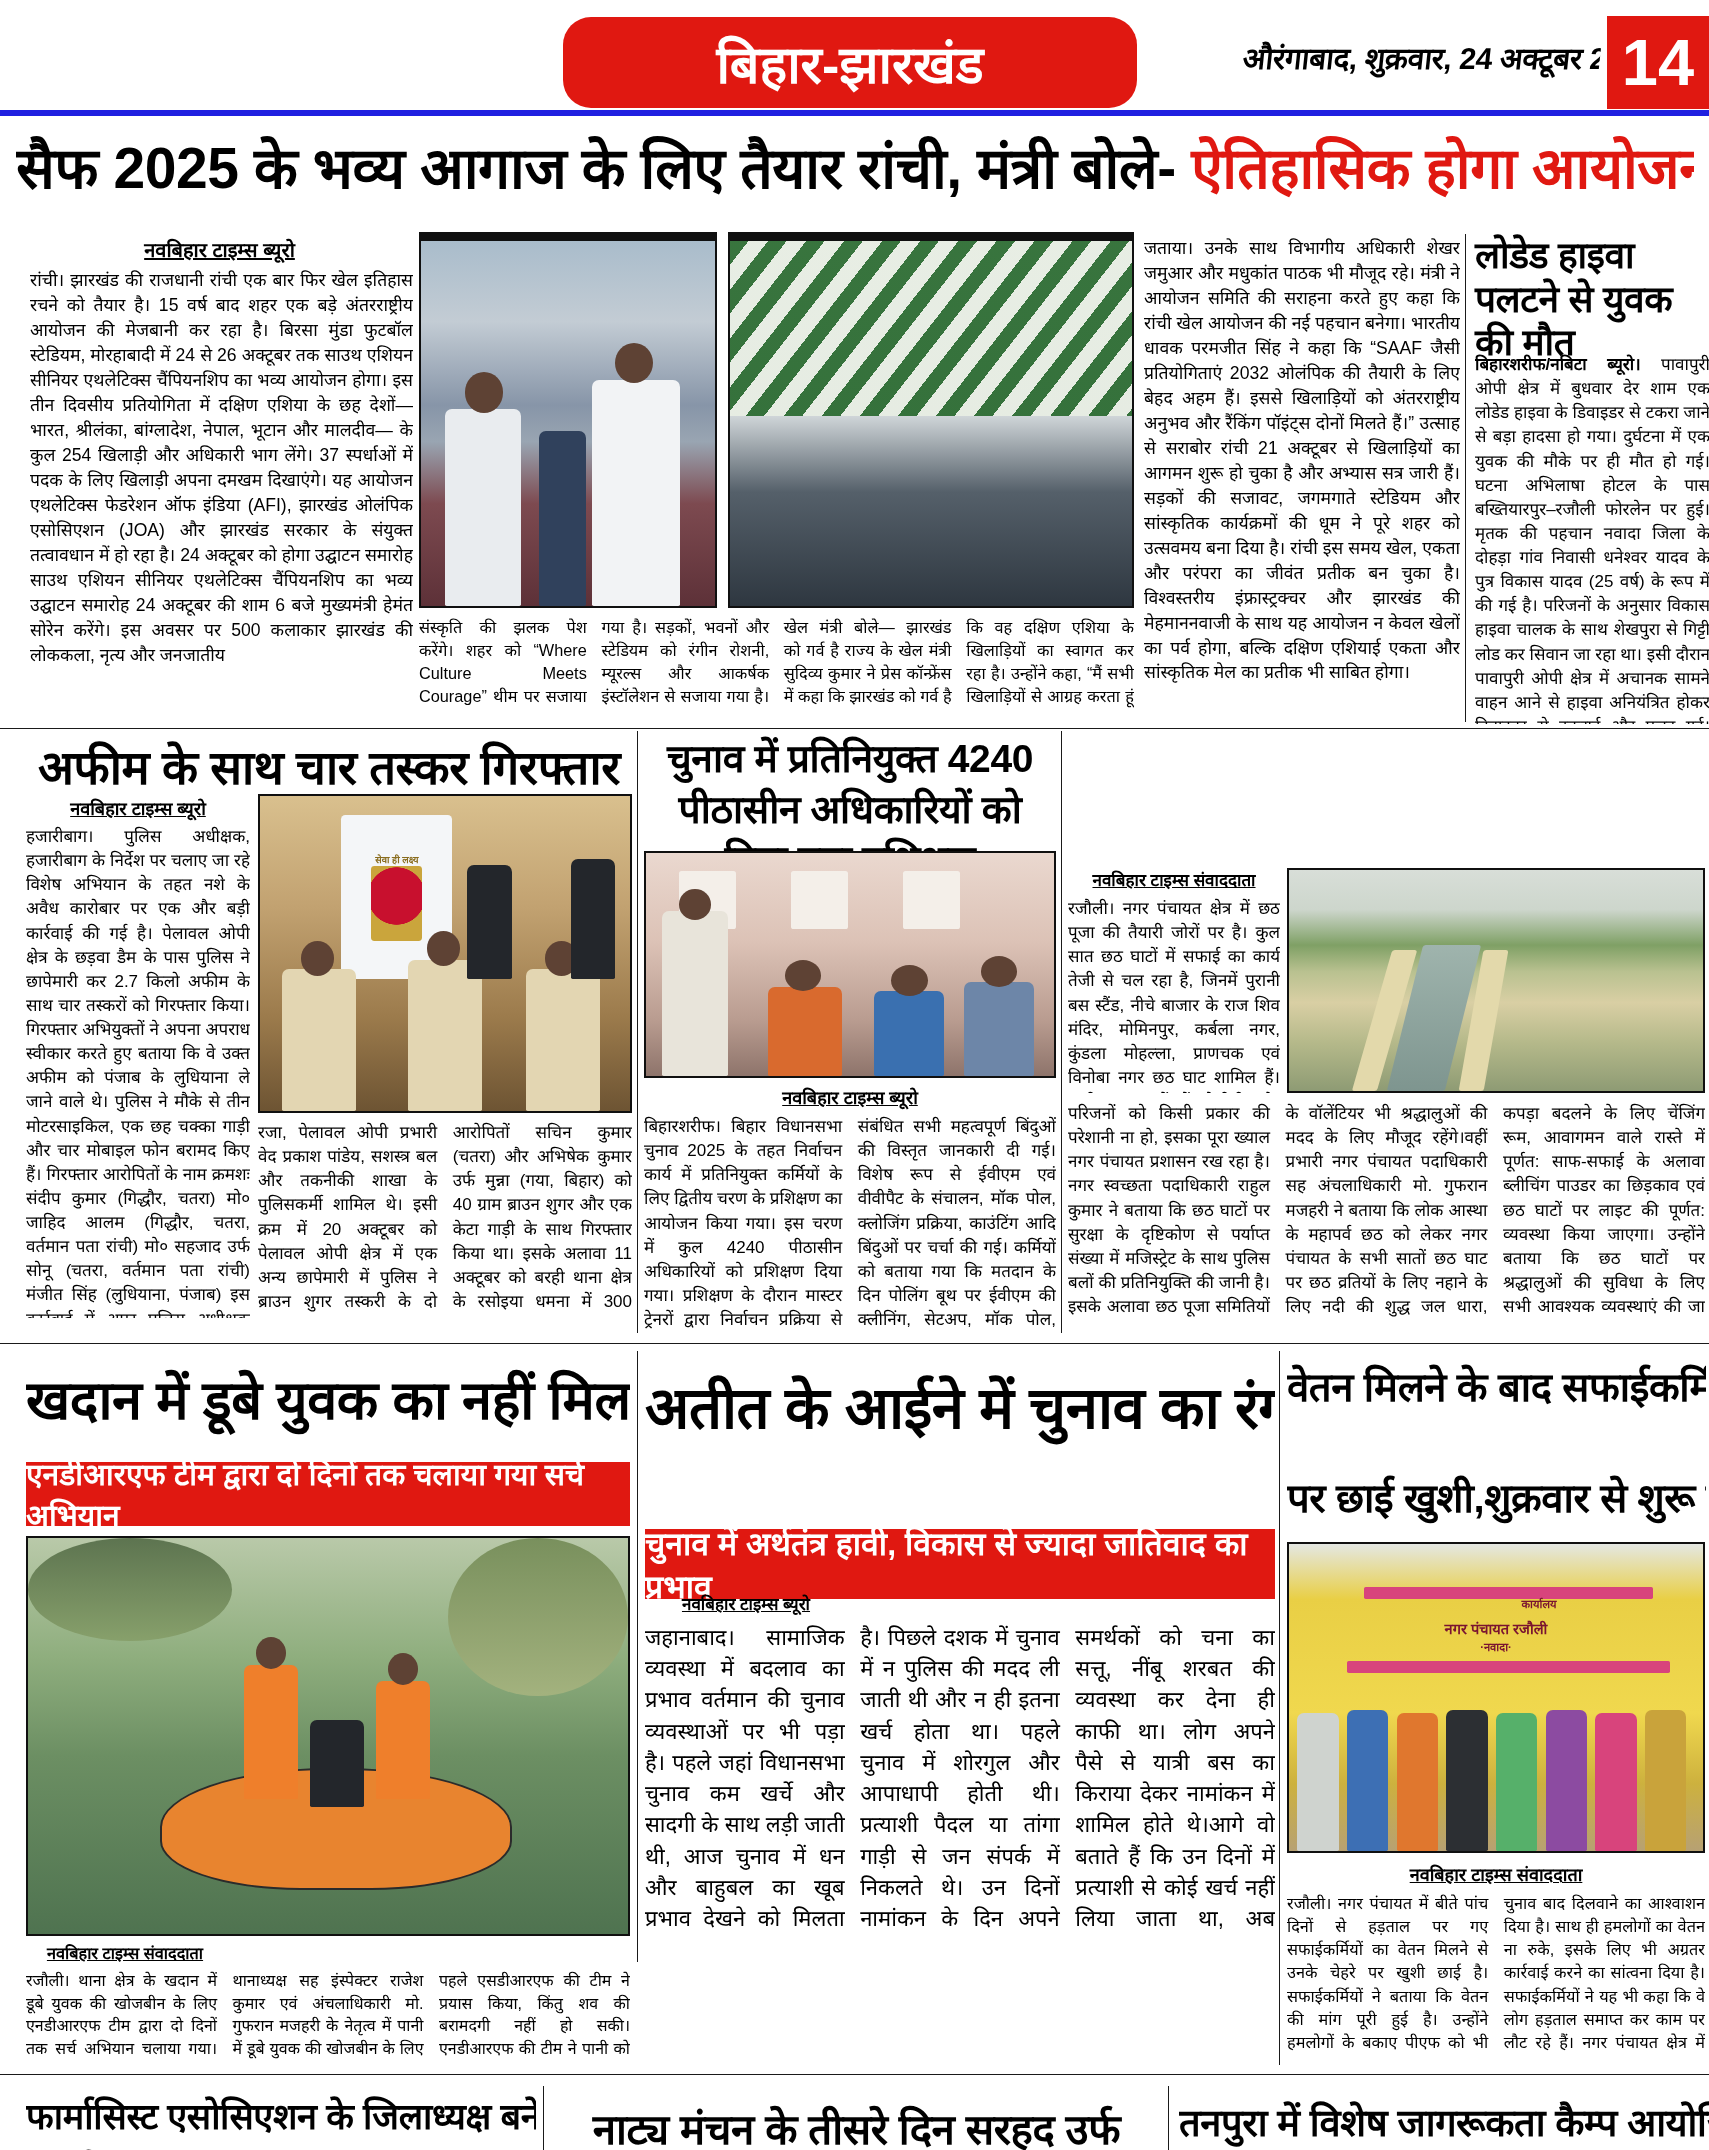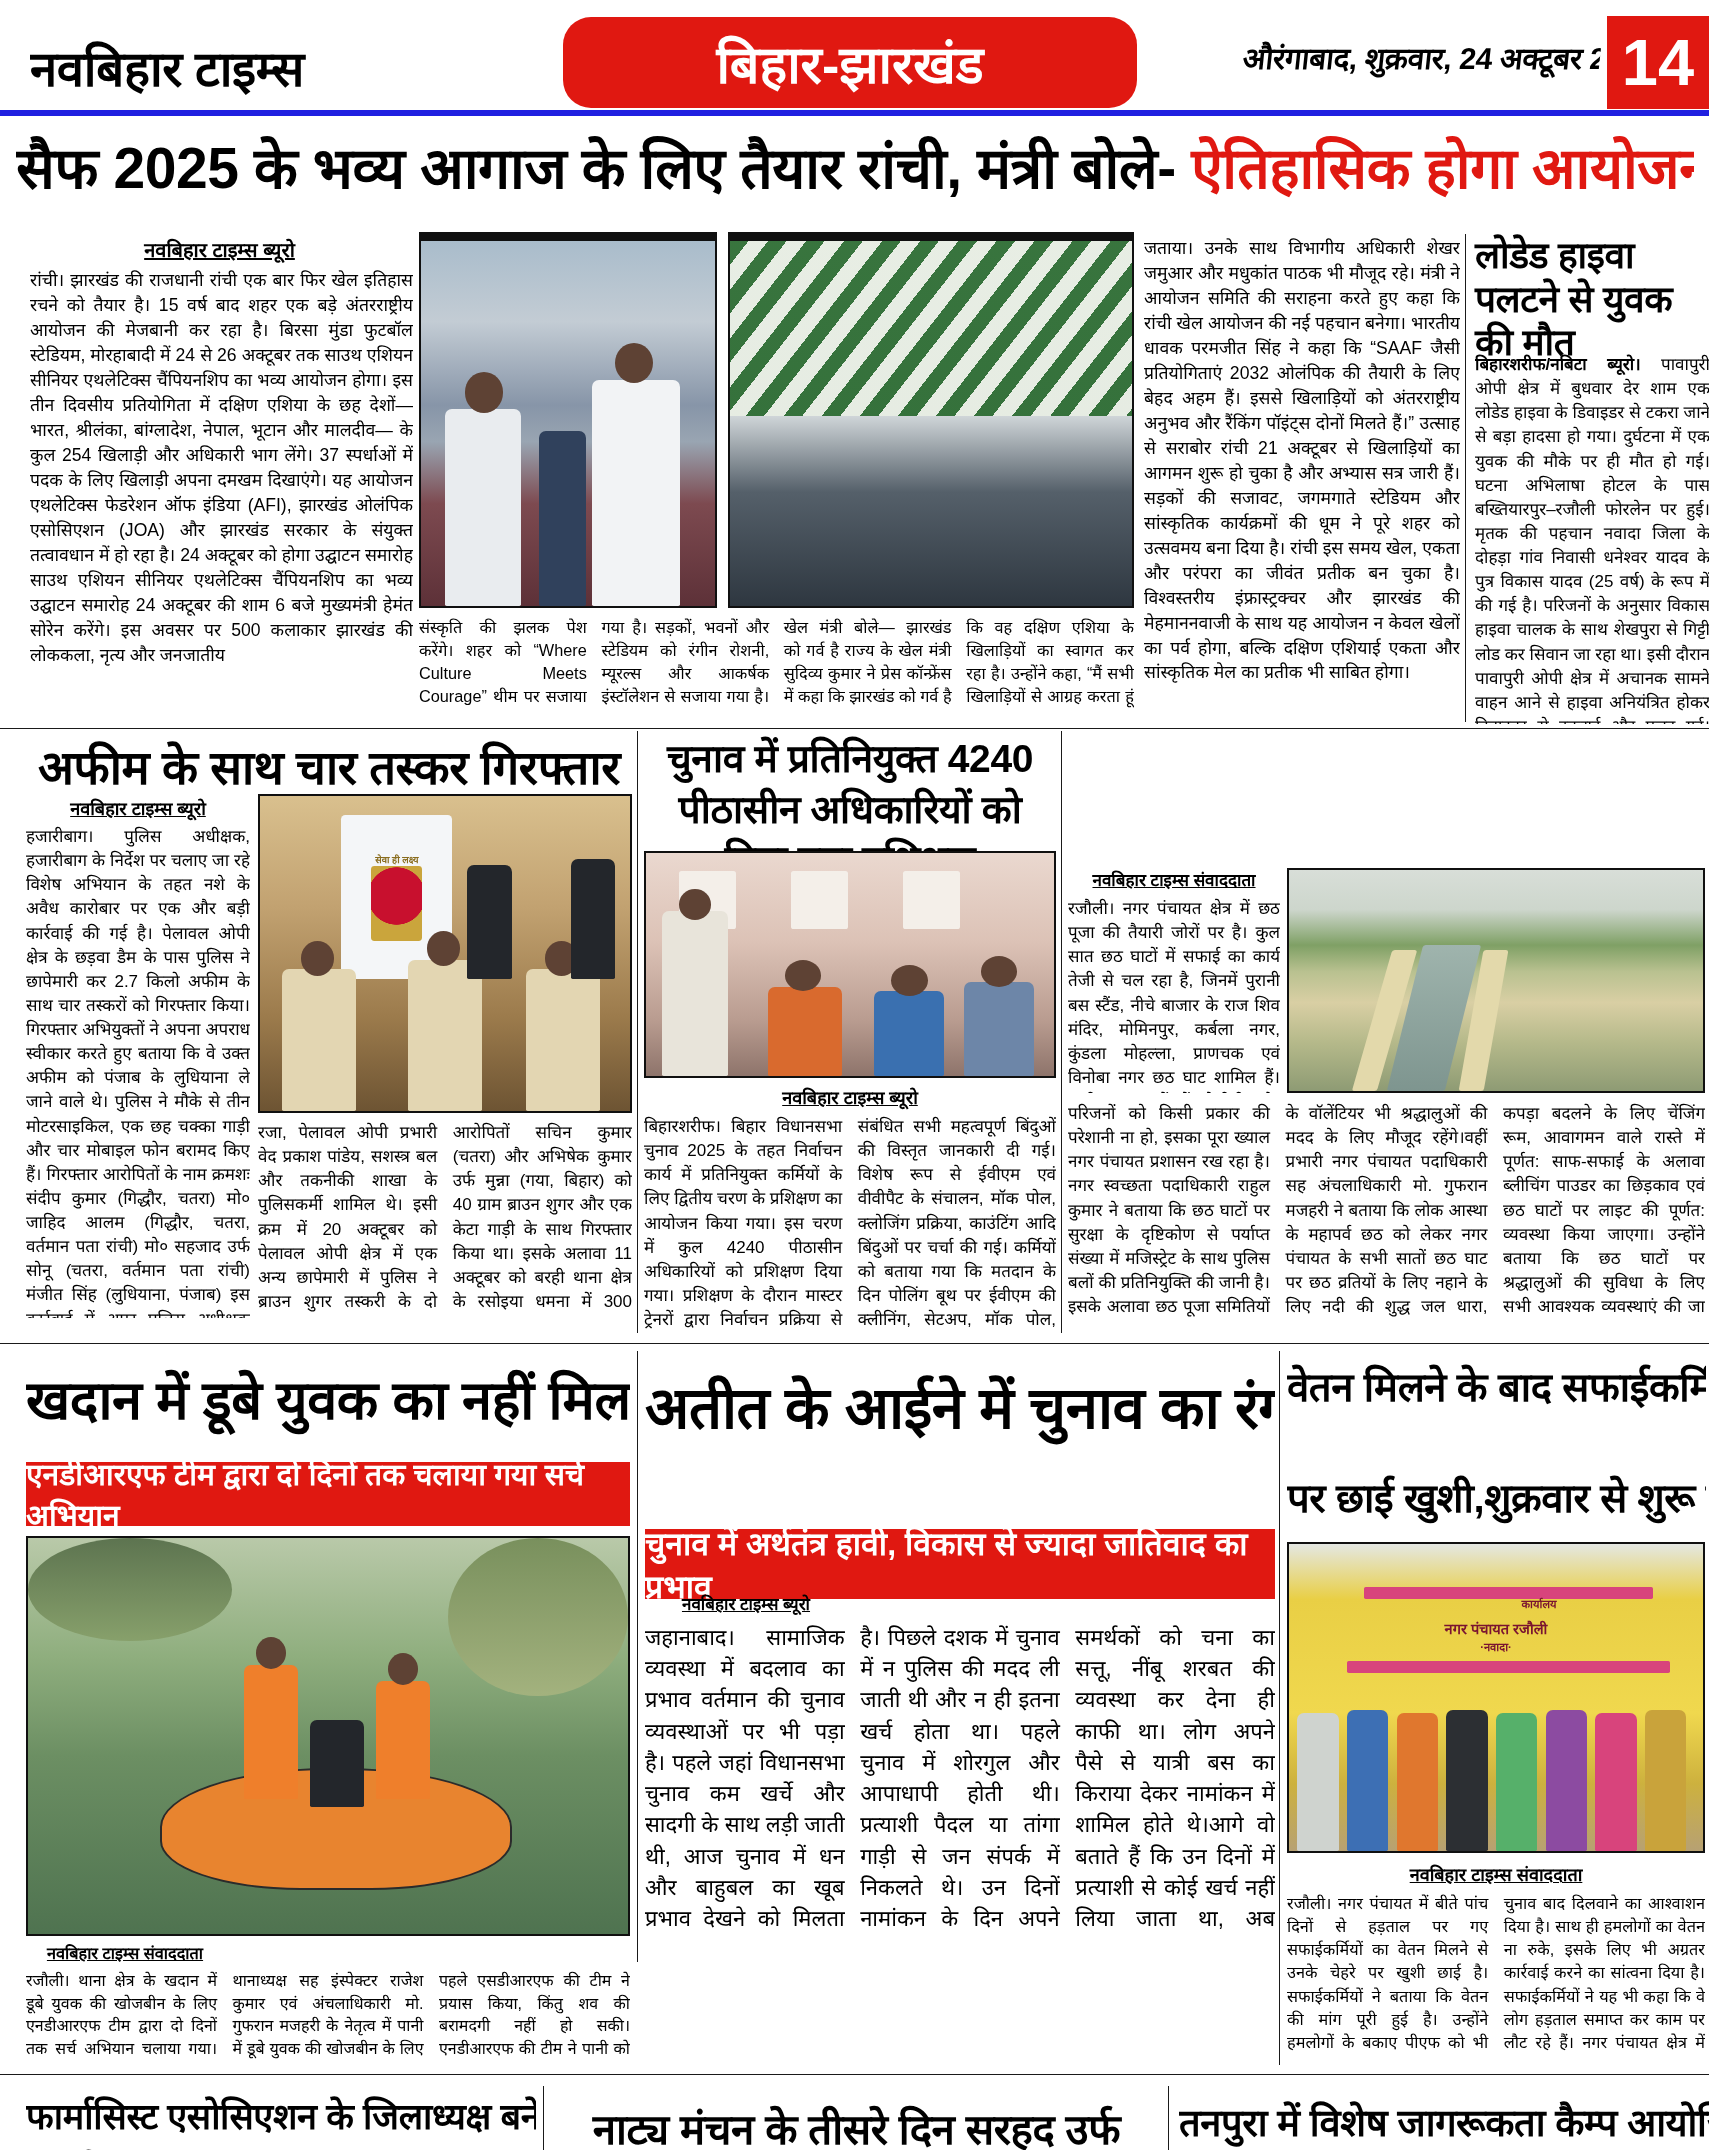--- a/index.html
+++ b/index.html
@@ -43,21 +43,20 @@
   .head{position:absolute;border-radius:50%;background:#5e4234;}
   .logo-card{position:absolute;background:#f4f6f8;border-radius:4.3px;display:flex;align-items:center;justify-content:center;flex-direction:column;}
   .logo-crest{width:46%;height:46%;background:radial-gradient(circle at 50% 40%,#c8102e 0 55%,#caa53c 56% 100%);border-radius:3.4px;}
   .logo-text{color:#8a6d1f;font-weight:bold;}
 </style>
 </head>
 <body>
 
 <div class="page">
 
-  <div class="abs hl nowrap" style="left:30px;top:34px;width:516px;font-size:49px;">नवबिहार टाइम्स</div>
   <div class="abs section-box" style="left:563px;top:17px;width:574px;height:91px;font-size:52px;border-radius:28px;">
     <span>बिहार-झारखंड</span>
   </div>
   <div class="abs hl nowrap" style="left:1243px;top:37px;width:357px;font-size:30px;text-align:right;transform:skewX(-6deg);">औरंगाबाद, शुक्रवार, 24 अक्टूबर 2025</div>
   <div class="abs page-box" style="left:1607px;top:15.5px;width:102px;height:93px;font-size:65px;">
     <span>14</span>
   </div>
   <div class="abs blue-rule" style="left:0;top:110px;width:1709px;height:6px;"></div>
 
   <div class="abs hl nowrap" style="left:16.3px;top:127px;width:1678px;font-size:57px;">

